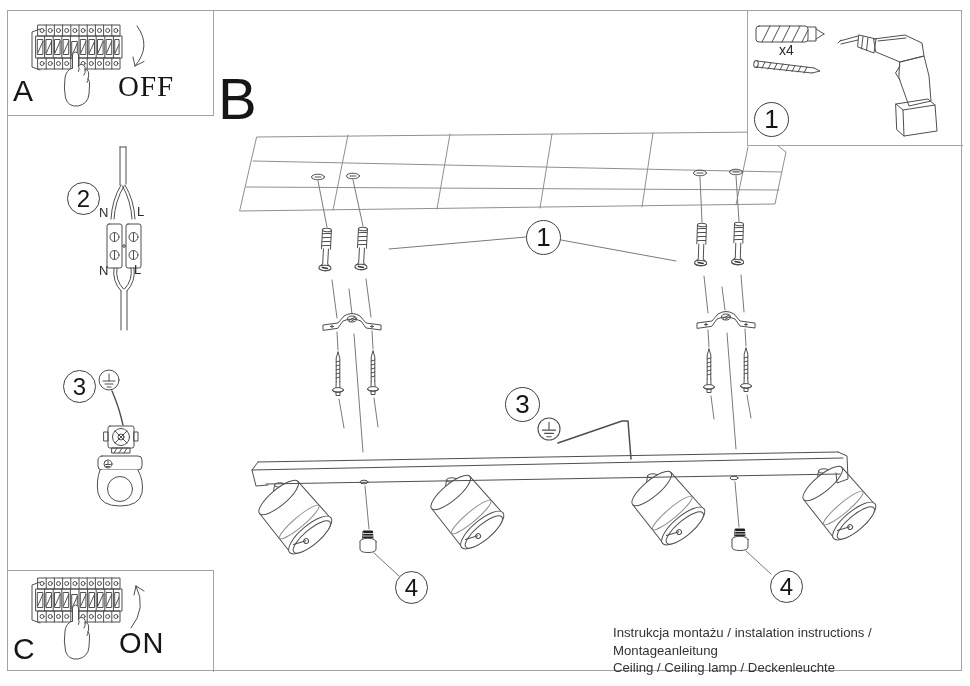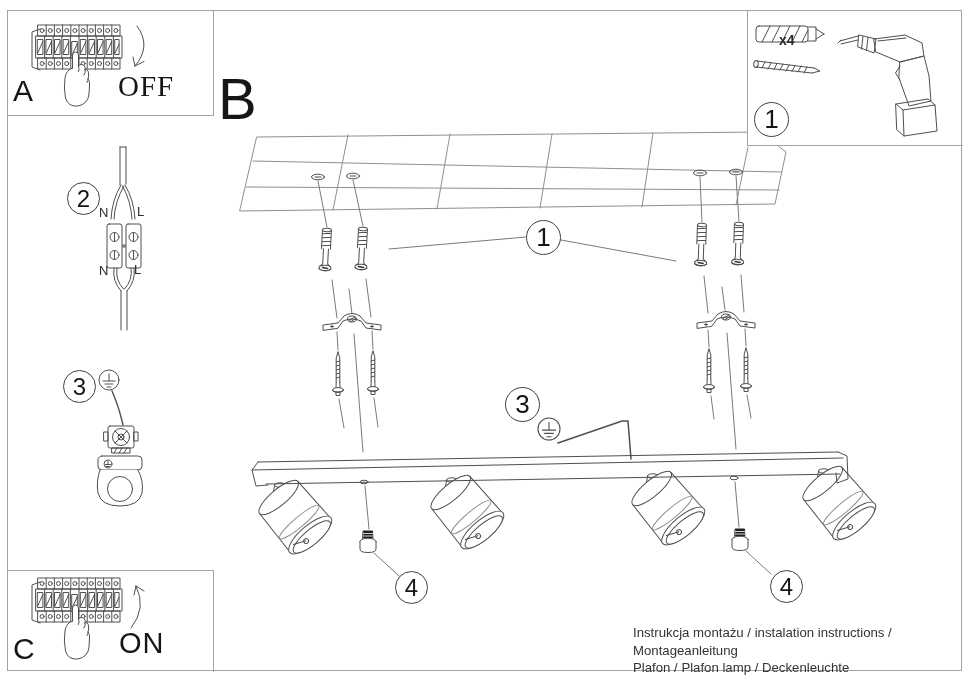--- a/index.html
+++ b/index.html
@@ -14,21 +14,21 @@
   .letter{font-size:30px;line-height:1.25;color:#161616;}
   .letterB{font-size:58px;line-height:1.25;color:#161616;}
   .state{font-size:29px;letter-spacing:1px;line-height:1.25;color:#161616;}
   .qty{font-size:14px;color:#2a2a2a;}
   .wire-label{font-size:13px;color:#2a2a2a;}
   .callout{background:#fff;border:1.3px solid #3f3f3f;border-radius:50%;
            display:flex;align-items:center;justify-content:center;
            color:#161616;box-sizing:border-box;}
   .c35{width:35px;height:35px;font-size:26px;}
   .c33{width:33px;height:33px;font-size:24px;}
-  .footer{font-size:13.2px;line-height:17.5px;color:#333;margin-left:20px;}
+  .footer{font-size:13.2px;line-height:17.5px;color:#333;}
 </style>
 </head>
 <body>
 
 <div id="page">
 
   <svg width="970" height="686" viewBox="0 0 970 686" fill="none" stroke="#4f4f4f" stroke-width="1" stroke-linecap="round" stroke-linejoin="round">
     <defs>
 
       <g id="breaker">
@@ -266,34 +266,34 @@
   <div class="abs box1" style="left:747px;top:10px;width:215px;height:135px;"></div>
 
   <div class="abs letter" style="left:13px;top:72px;">A</div>
   <div class="abs state" style="left:118px;top:68px;font-family:Liberation Serif, serif;">OFF</div>
 
   <div class="abs letterB" style="left:218px;top:63px;">B</div>
 
   <div class="abs letter" style="left:13px;top:630px;">C</div>
   <div class="abs state" style="left:119px;top:625px;">ON</div>
 
-  <div class="abs qty" style="left:779px;top:32px;font-weight:bold;">x4</div>
+  <div class="abs qty" style="left:779px;top:42px;">x4</div>
   <div class="abs callout c35" style="left:754px;top:102px;">1</div>
 
   <div class="abs callout c33" style="left:67px;top:182px;">2</div>
   <div class="abs wire-label" style="left:99px;top:205px;">N</div>
   <div class="abs wire-label" style="left:137px;top:204px;">L</div>
   <div class="abs wire-label" style="left:99px;top:263px;">N</div>
   <div class="abs wire-label" style="left:134px;top:262px;">L</div>
 
   <div class="abs callout c33" style="left:63px;top:370px;">3</div>
 
   <div class="abs callout c35" style="left:526px;top:220px;">1</div>
   <div class="abs callout c35" style="left:505px;top:387px;">3</div>
   <div class="abs callout c33" style="left:395px;top:571px;">4</div>
   <div class="abs callout c33" style="left:770px;top:570px;">4</div>
 
   <div class="abs footer" style="left:613px;top:624px;">
     <div>Instrukcja montażu / instalation instructions / Montageanleitung</div>
-    <div>Plafon / Plafon lamp / Deckenleuchte</div>
+    <div>Ceiling / Ceiling lamp / Deckenleuchte</div>
   </div>
 
 </div>
 
 </body></html>

